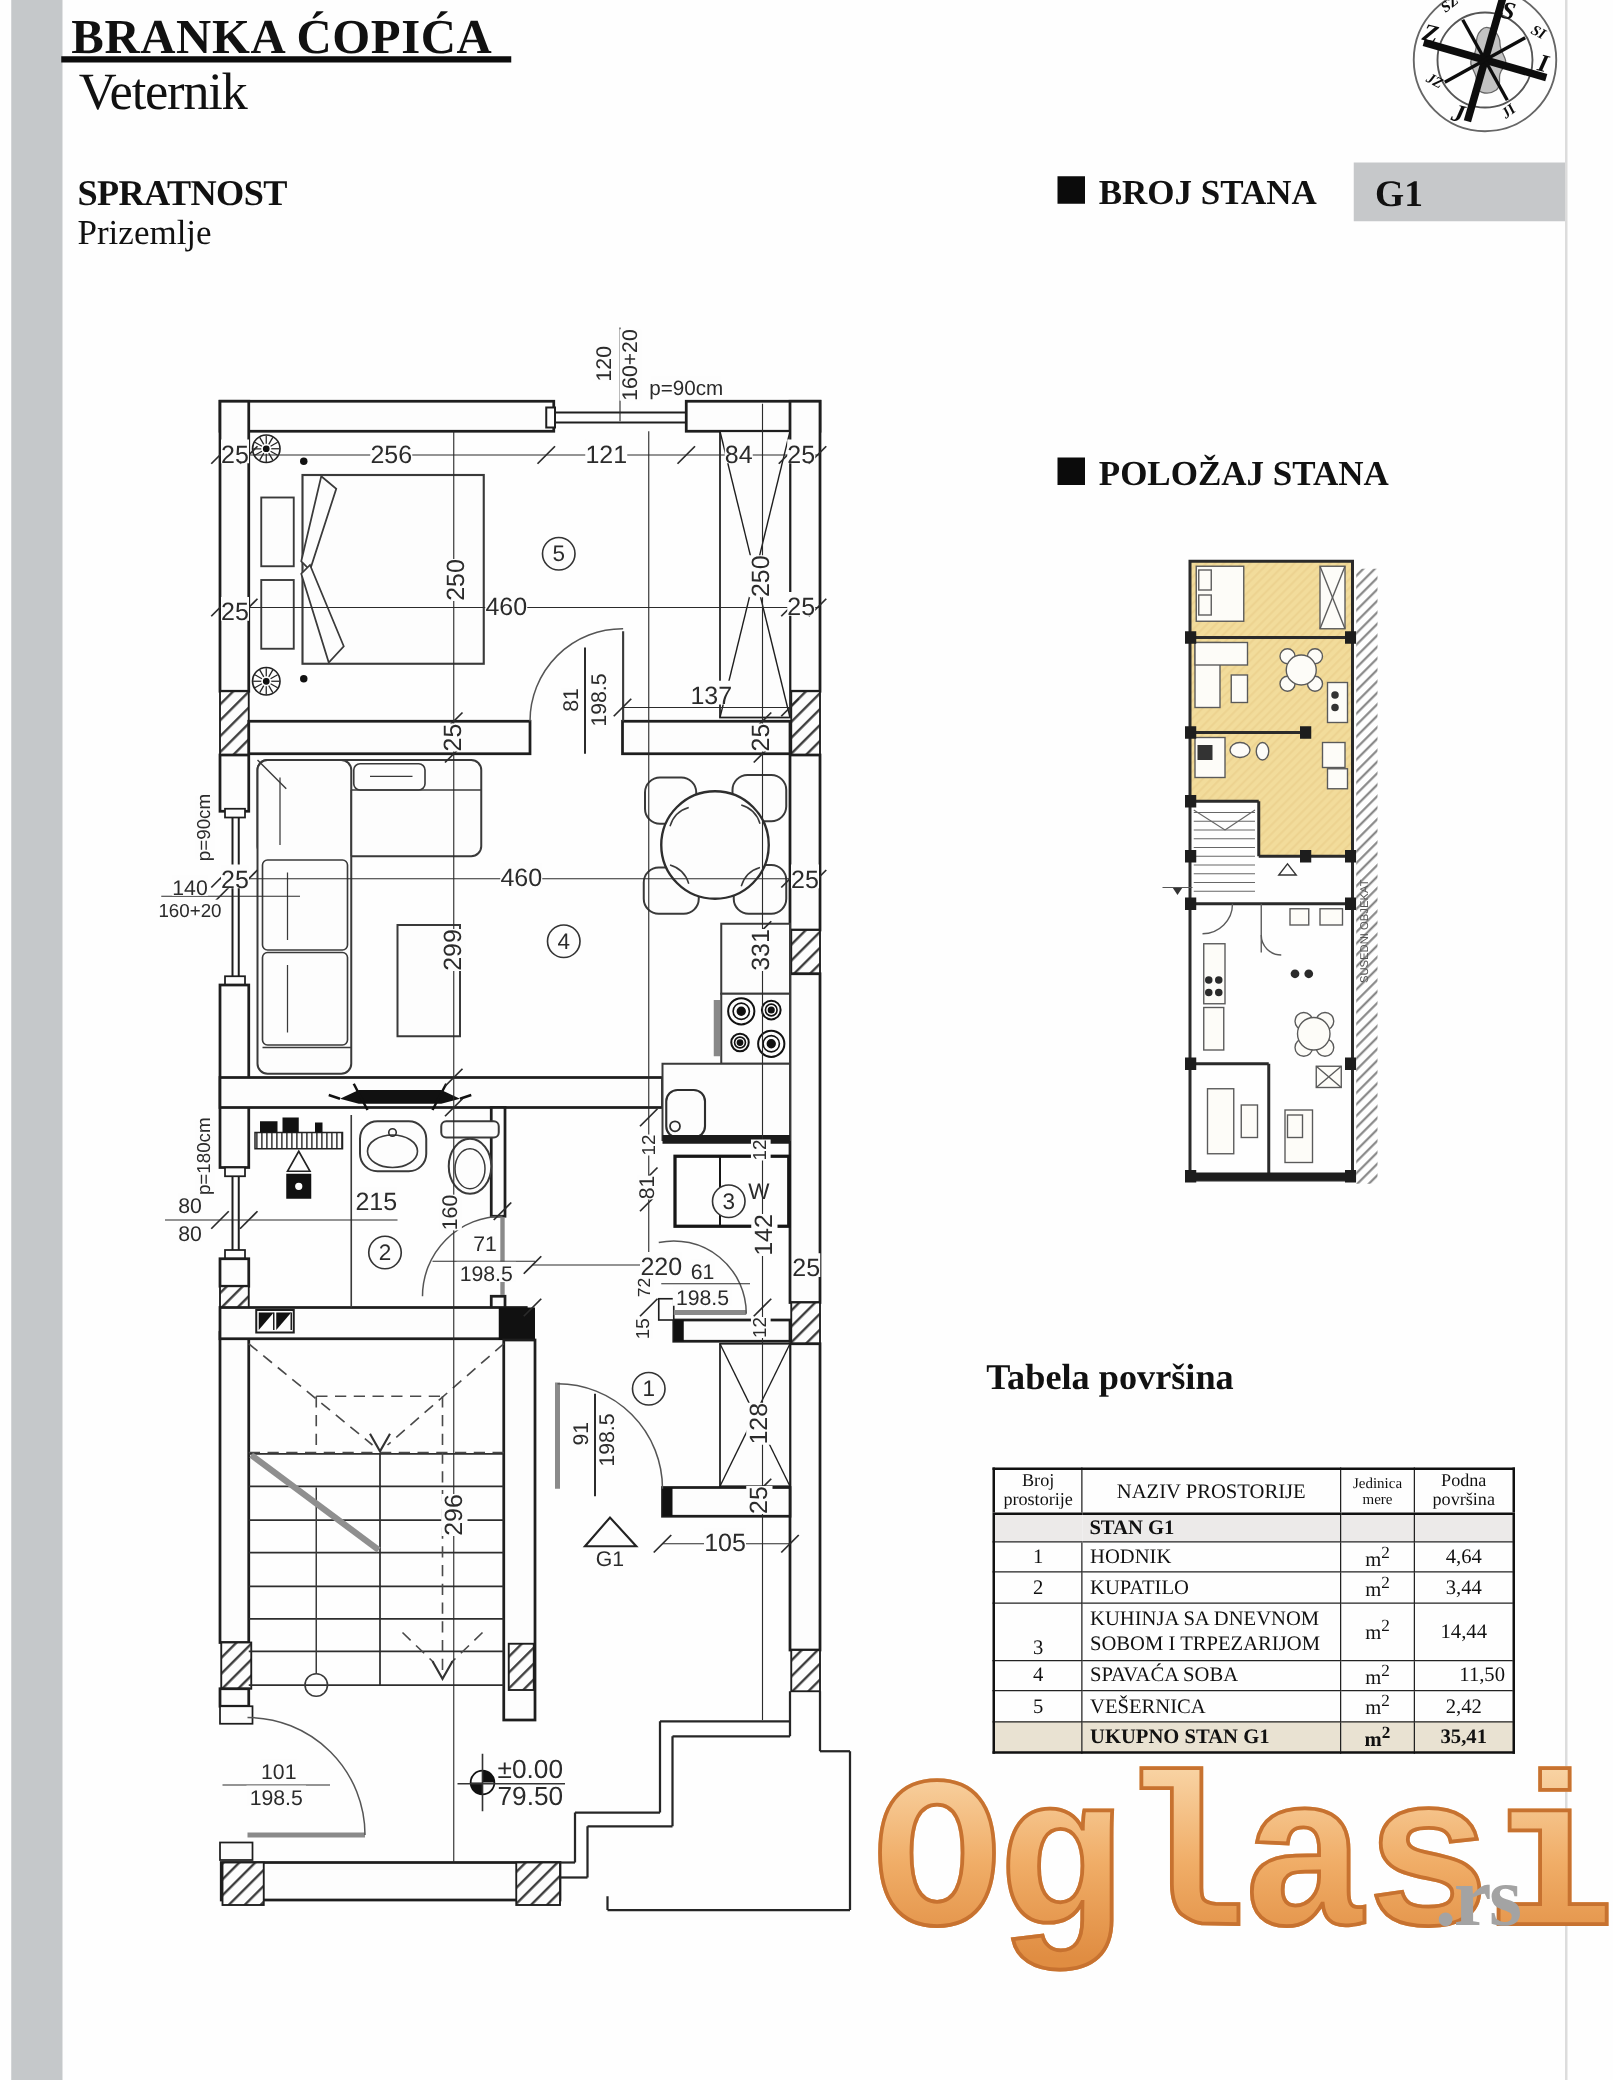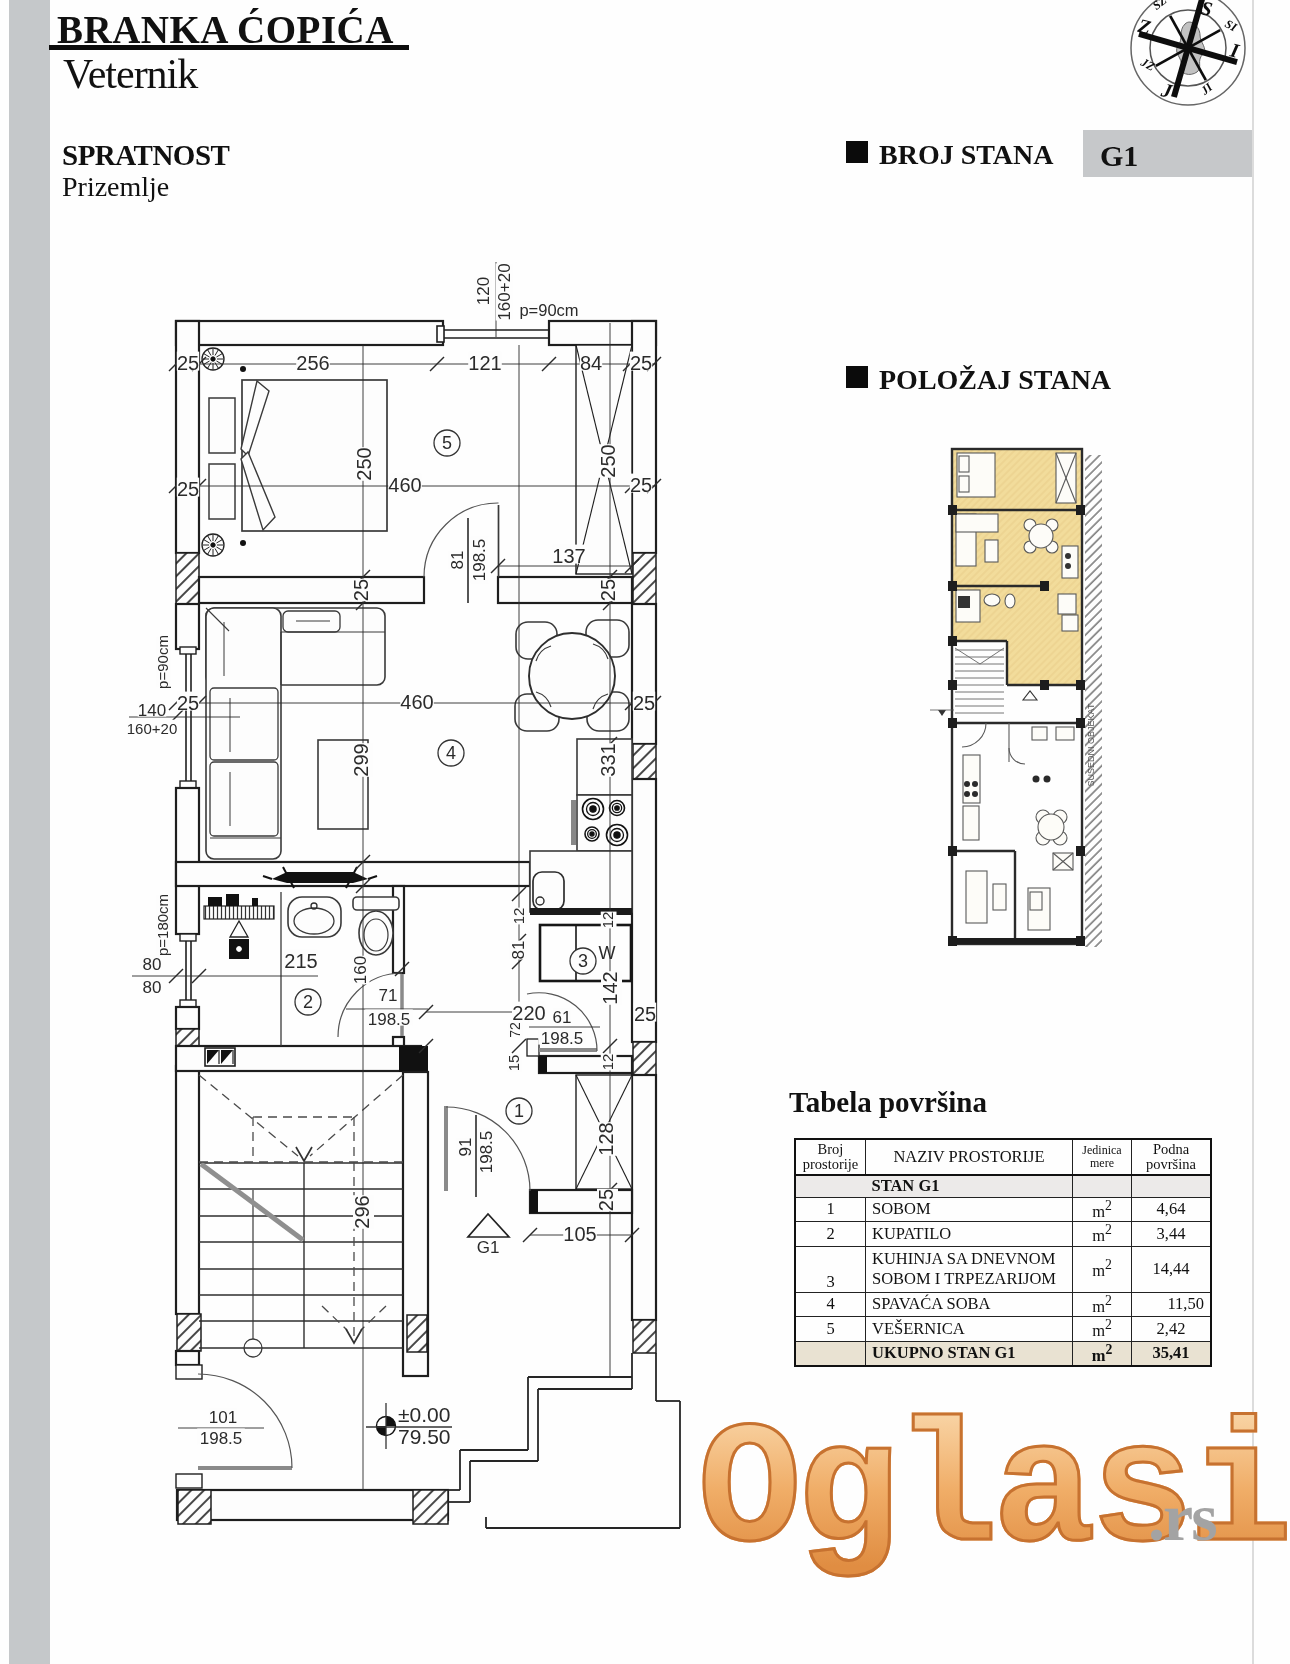--- a/index.html
+++ b/index.html
@@ -683,37 +683,37 @@
 <text x="-26" y="-42" font-size="12" text-anchor="middle" font-style="italic" font-weight="bold" font-family="Liberation Serif,serif" transform="rotate(-38 -26 -42)" fill="#0d0d0d">SZ</text>
 <text x="41" y="-19" font-size="12" text-anchor="middle" font-style="italic" font-weight="bold" font-family="Liberation Serif,serif" transform="rotate(28 41 -19)" fill="#0d0d0d">SI</text>
 <text x="-42" y="20" font-size="12" text-anchor="middle" font-style="italic" font-weight="bold" font-family="Liberation Serif,serif" transform="rotate(28 -42 20)" fill="#0d0d0d">JZ</text>
 <text x="21" y="44" font-size="12" text-anchor="middle" font-style="italic" font-weight="bold" font-family="Liberation Serif,serif" transform="rotate(-38 21 44)" fill="#0d0d0d">JI</text>
 </g>
 </svg>
 
 <div class="abs hserif" style="left:789px;top:1086px;font-size:29px;font-weight:bold;">Tabela površina</div>
 
 <div class="abs" style="left:794px;top:1138px;">
-<table class="pov" style="border:2.5px solid #111;">
+<table class="pov" style="border:2.5px solid #111;margin-top:36px;">
 <tbody>
         <tr style="height:36px;text-align:center;">
  <td style="width:57px;font-size:14.5px;line-height:1.05;">Broj<br>prostorije</td>
  <td style="width:194px;">NAZIV PROSTORIJE</td>
  <td style="width:46px;font-size:12px;line-height:1.05;">Jedinica<br>mere</td>
  <td style="width:66px;font-size:14.5px;line-height:1.05;">Podna<br>površina</td>
 </tr>
 <tr style="height:22px;background:#eceae9;">
           <td style="border-right:none;"></td>
           <td style="border-left:none;font-weight:bold;">STAN G1</td>
           <td></td>
           <td></td>
         </tr>
 <tr style="height:23px;">
           <td style="text-align:center;">1</td>
-          <td>SOBOM</td>
+          <td>HODNIK</td>
           <td style="text-align:center;">m<sup>2</sup></td>
           <td style="text-align:center;">4,64</td>
         </tr>
 <tr style="height:22px;">
           <td style="text-align:center;">2</td>
           <td>KUPATILO</td>
           <td style="text-align:center;">m<sup>2</sup></td>
           <td style="text-align:center;">3,44</td>
         </tr>
 <tr style="height:46px;">

